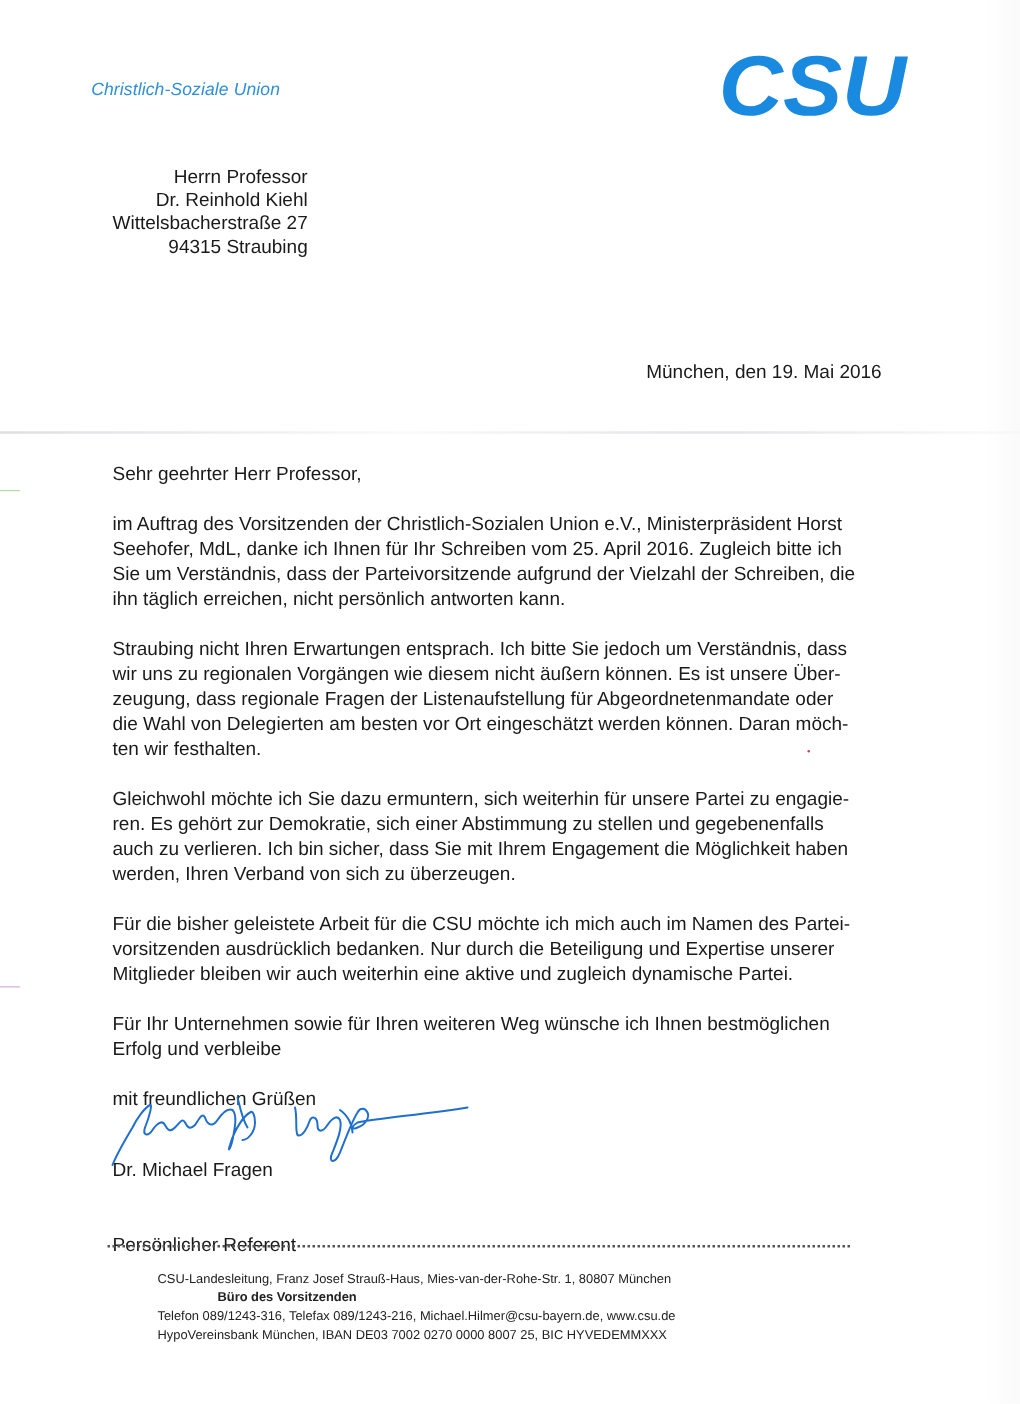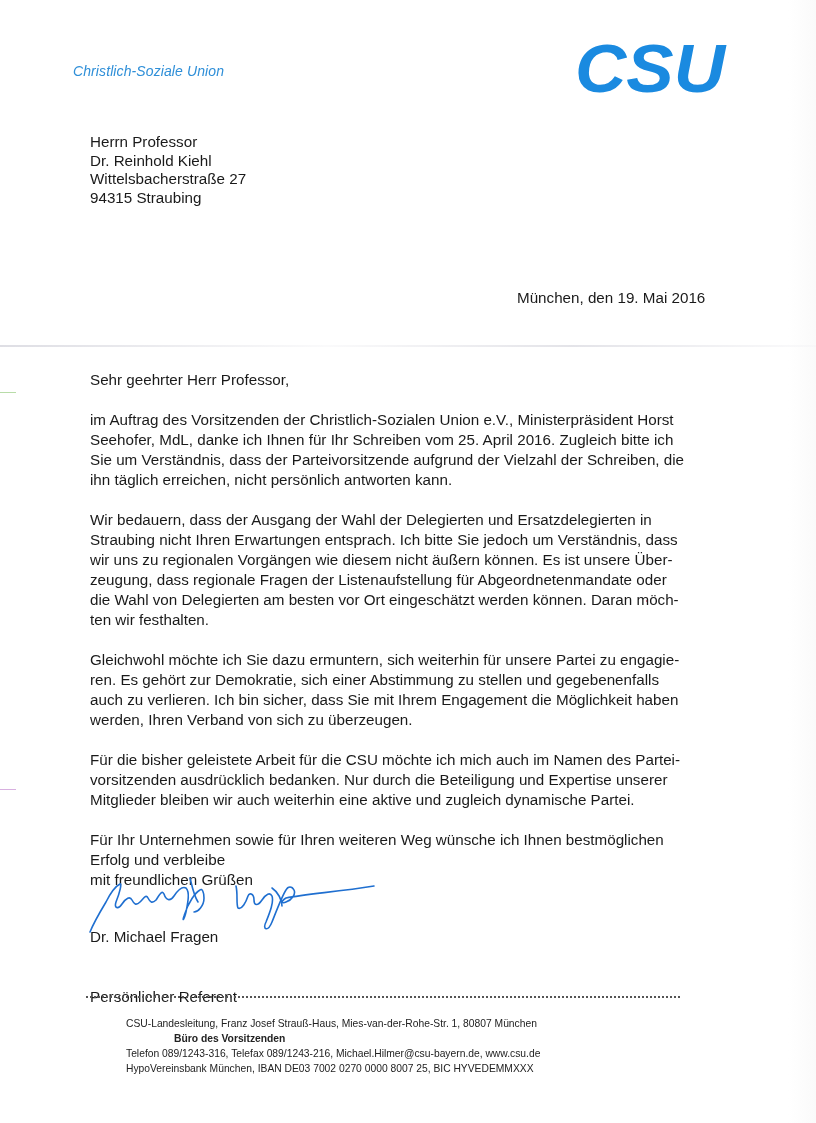--- a/index.html
+++ b/index.html
@@ -21,21 +21,21 @@
       position: absolute; left: 73px; top: 63px;
       font-style: italic; font-size: 14px; color: #2f8fd8; letter-spacing: 0.1px;
     }
     .logo {
       position: absolute; left: 573px; top: 36px; width: 156px; height: 62px;
     }
     .recipient {
       position: absolute; left: 90px; top: 133px;
       font-size: 15.2px; line-height: 18.5px;
     }
-    .recipient div { white-space: nowrap; }
+    .recipient div { white-space: nowrap; text-align: right; }
     .date {
       position: absolute; left: 517px; top: 289px;
       font-size: 15.2px; white-space: nowrap;
     }
     .body-text {
       position: absolute; left: 90px; top: 370px; width: 600px;
       font-size: 15.2px; line-height: 20px;
     }
     .body-text p { margin: 0 0 20px 0; }
     .body-text .line { display: block; white-space: nowrap; }
@@ -83,21 +83,20 @@
 
 <div class="body-text">
   <p>Sehr geehrter Herr Professor,</p>
   <p>
     <span class="line">im Auftrag des Vorsitzenden der Christlich-Sozialen Union e.V., Ministerpräsident Horst</span>
     <span class="line">Seehofer, MdL, danke ich Ihnen für Ihr Schreiben vom 25. April 2016. Zugleich bitte ich</span>
     <span class="line">Sie um Verständnis, dass der Parteivorsitzende aufgrund der Vielzahl der Schreiben, die</span>
     <span class="line">ihn täglich erreichen, nicht persönlich antworten kann.</span>
   </p>
   <p>
-    <span class="line">Wir bedauern, dass der Ausgang der Wahl der Delegierten und Ersatzdelegierten in</span>
     <span class="line">Straubing nicht Ihren Erwartungen entsprach. Ich bitte Sie jedoch um Verständnis, dass</span>
     <span class="line">wir uns zu regionalen Vorgängen wie diesem nicht äußern können. Es ist unsere Über-</span>
     <span class="line">zeugung, dass regionale Fragen der Listenaufstellung für Abgeordnetenmandate oder</span>
     <span class="line">die Wahl von Delegierten am besten vor Ort eingeschätzt werden können. Daran möch-</span>
     <span class="line">ten wir festhalten.</span>
   </p>
   <p>
     <span class="line">Gleichwohl möchte ich Sie dazu ermuntern, sich weiterhin für unsere Partei zu engagie-</span>
     <span class="line">ren. Es gehört zur Demokratie, sich einer Abstimmung zu stellen und gegebenenfalls</span>
     <span class="line">auch zu verlieren. Ich bin sicher, dass Sie mit Ihrem Engagement die Möglichkeit haben</span>

